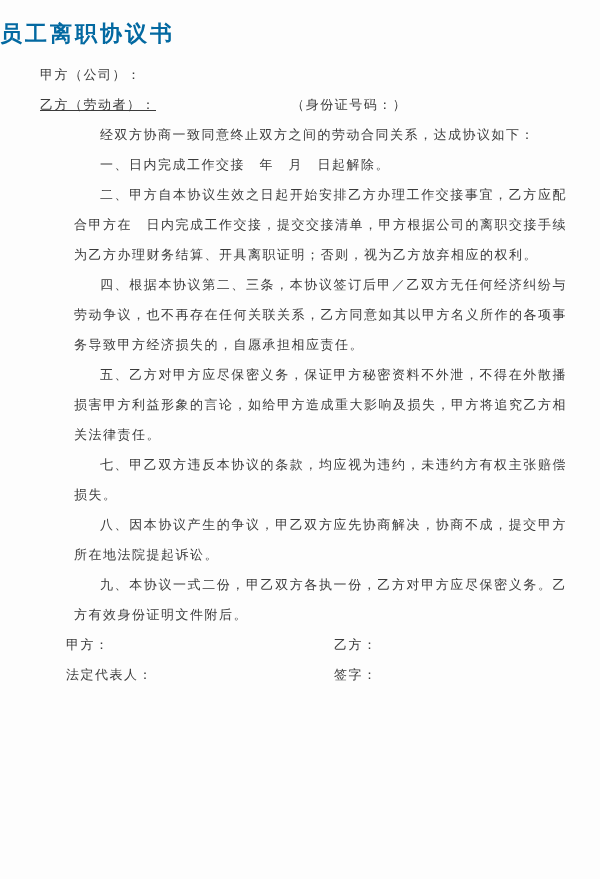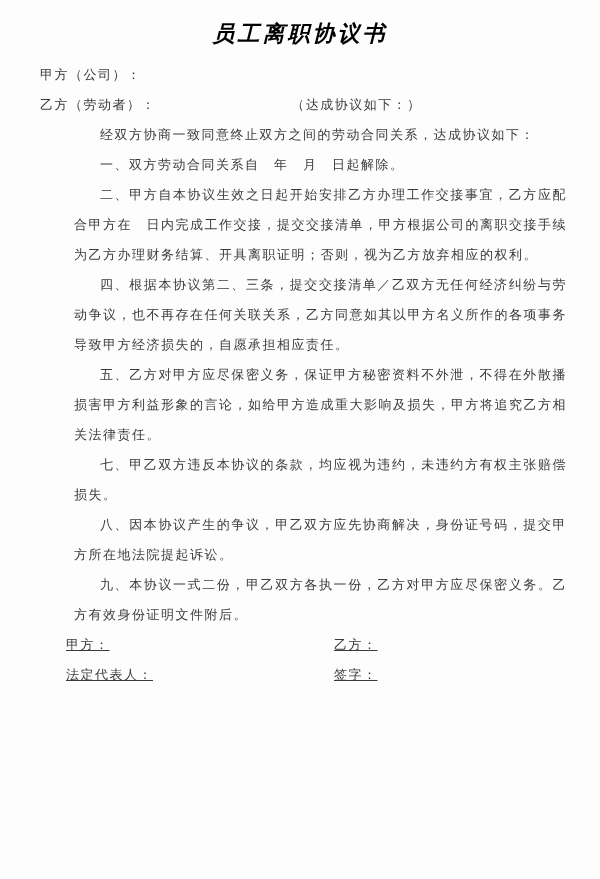--- a/index.html
+++ b/index.html
@@ -9,83 +9,81 @@
     background: #fdfdfd;
     color: #3b3b3b;
     font-family: "Liberation Sans", "DejaVu Sans", sans-serif;
     overflow: hidden;
     position: relative;
     box-sizing: border-box;
   }
   .title {
     margin: 0;
     padding-top: 16px;
-    text-align: center;
     font-size: 22px;
     font-weight: bold;
     letter-spacing: 3px;
     line-height: 36px;
-    color: #000000;
-    font-style: italic;
+    color: #0369a1;
   }
   .content {
     padding: 8px 33px 0 40px;
     font-size: 13px;
     letter-spacing: 1.5px;
   }
   .line, .para {
     margin: 0;
     line-height: 30px;
   }
   .para {
     text-align: justify;
     text-indent: 2em;
     margin-left: 34px;
   }
   .party { text-indent: 0; }
   .party-b .first {
     display: inline-block;
     width: 246px;
+    text-decoration: underline;
   }
   .sign-area { padding-left: 26px; }
   .sign-row {
     display: flex;
     line-height: 30px;
-    text-decoration: underline;
   }
   .sign-left {
     width: 268px;
     flex: 0 0 268px;
   }
   .sign-right { flex: 1; }
 </style>
 </head>
 <body>
 
 <div class="page">
   <h1 class="title">员工离职协议书</h1>
   <div class="content">
 
     <p class="line party">
       <span>甲方（公司）：</span>
     </p>
 
     <p class="line party party-b">
       <span class="first">乙方（劳动者）：</span>
-      <span>（达成协议如下：）</span>
+      <span>（身份证号码：）</span>
     </p>
 
     <p class="para">经双方协商一致同意终止双方之间的劳动合同关系，达成协议如下：</p>
 
-    <p class="para">一、双方劳动合同关系自　年　月　日起解除。</p>
+    <p class="para">一、日内完成工作交接　年　月　日起解除。</p>
     <p class="para">二、甲方自本协议生效之日起开始安排乙方办理工作交接事宜，乙方应配合甲方在　日内完成工作交接，提交交接清单，甲方根据公司的离职交接手续为乙方办理财务结算、开具离职证明；否则，视为乙方放弃相应的权利。</p>
-    <p class="para">四、根据本协议第二、三条，提交交接清单／乙双方无任何经济纠纷与劳动争议，也不再存在任何关联关系，乙方同意如其以甲方名义所作的各项事务导致甲方经济损失的，自愿承担相应责任。</p>
+    <p class="para">四、根据本协议第二、三条，本协议签订后甲／乙双方无任何经济纠纷与劳动争议，也不再存在任何关联关系，乙方同意如其以甲方名义所作的各项事务导致甲方经济损失的，自愿承担相应责任。</p>
     <p class="para">五、乙方对甲方应尽保密义务，保证甲方秘密资料不外泄，不得在外散播损害甲方利益形象的言论，如给甲方造成重大影响及损失，甲方将追究乙方相关法律责任。</p>
     <p class="para">七、甲乙双方违反本协议的条款，均应视为违约，未违约方有权主张赔偿损失。</p>
-    <p class="para">八、因本协议产生的争议，甲乙双方应先协商解决，身份证号码，提交甲方所在地法院提起诉讼。</p>
+    <p class="para">八、因本协议产生的争议，甲乙双方应先协商解决，协商不成，提交甲方所在地法院提起诉讼。</p>
     <p class="para">九、本协议一式二份，甲乙双方各执一份，乙方对甲方应尽保密义务。乙方有效身份证明文件附后。</p>
 
     <div class="sign-area">
       <div class="sign-row">
         <span class="sign-left">甲方：</span>
         <span class="sign-right">乙方：</span>
       </div>
       <div class="sign-row">
         <span class="sign-left">法定代表人：</span>
         <span class="sign-right">签字：</span>

